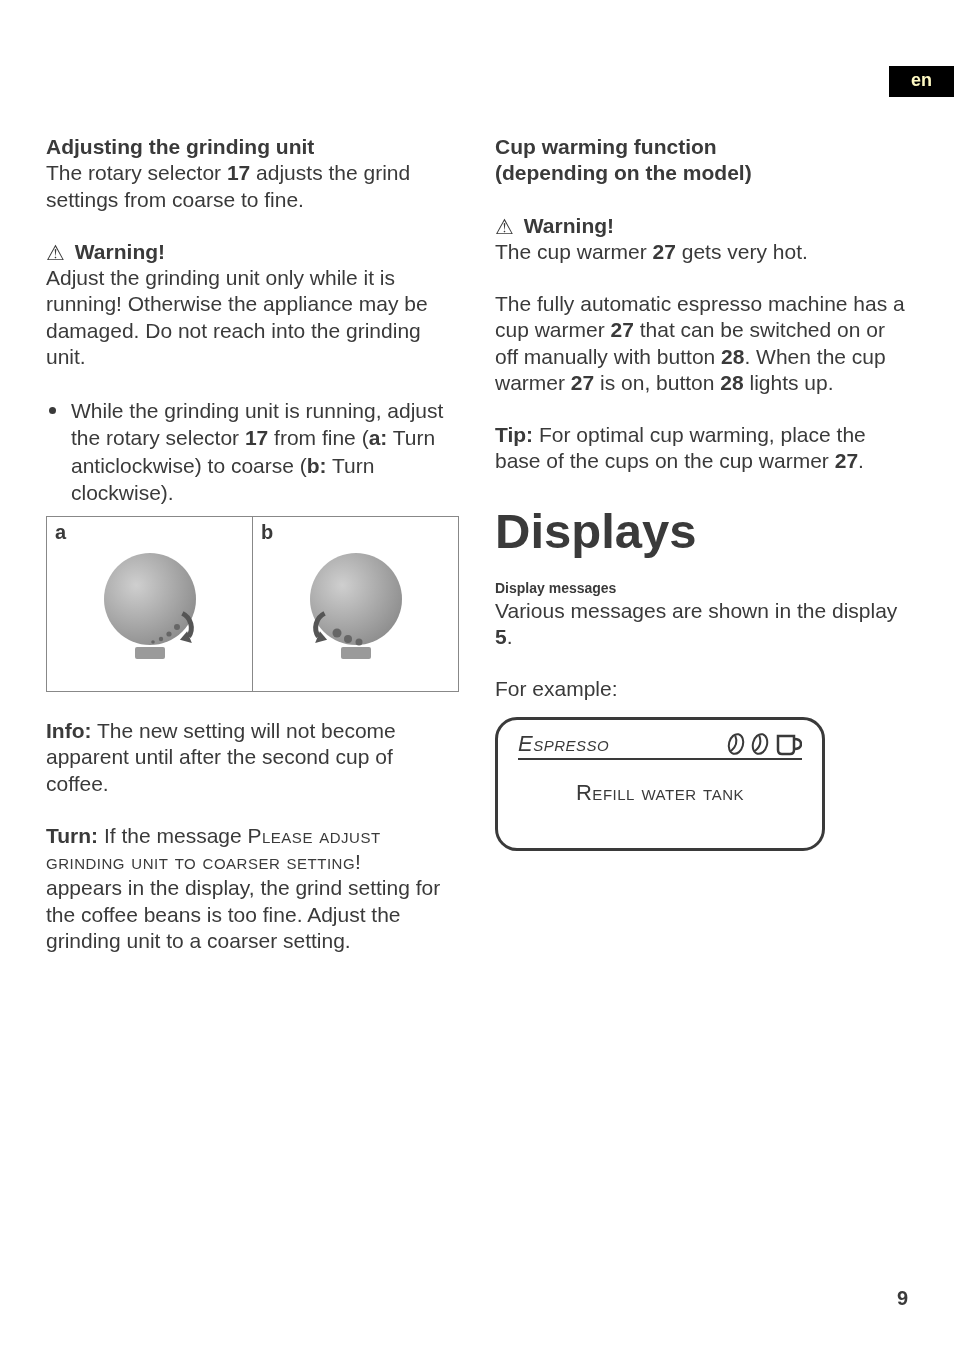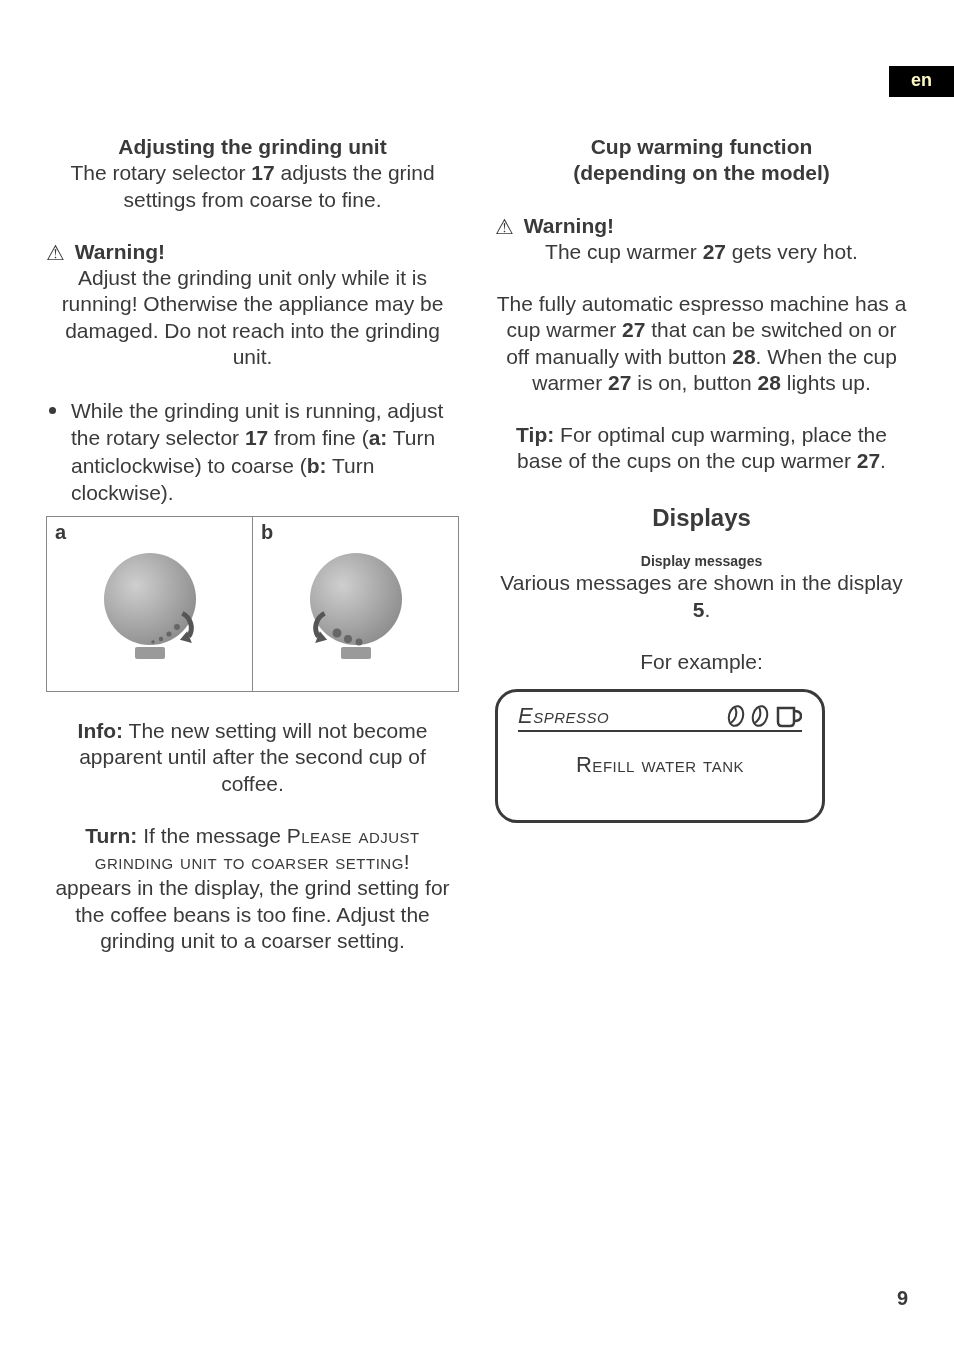--- a/index.html
+++ b/index.html
@@ -30,21 +30,20 @@
     right: 46px;
     display: flex;
     gap: 36px;
   }
   .col {
     flex: 1 1 0;
     min-width: 0;
   }
   .col p, .col h2, .col h3 {
     margin: 0;
-    text-align: center;
   }
   .heading-bold {
     font-weight: bold;
     font-size: 21px;
     line-height: 1.25;
   }
   .body-text {
     font-size: 21px;
     line-height: 1.25;
   }
@@ -98,21 +97,21 @@
   }
   .fig-label {
     position: absolute;
     top: 4px;
     left: 8px;
     font-weight: bold;
     font-size: 20px;
   }
   .dial-svg { display:block; }
   .displays-hdr {
-    font-size: 24px;
+    font-size: 49px;
     font-weight: bold;
     line-height: 1.1;
   }
   .lcd {
     border: 3px solid #3a3a3a;
     border-radius: 22px;
     padding: 10px 20px 24px 20px;
     width: 330px;
     box-sizing: border-box;
   }

